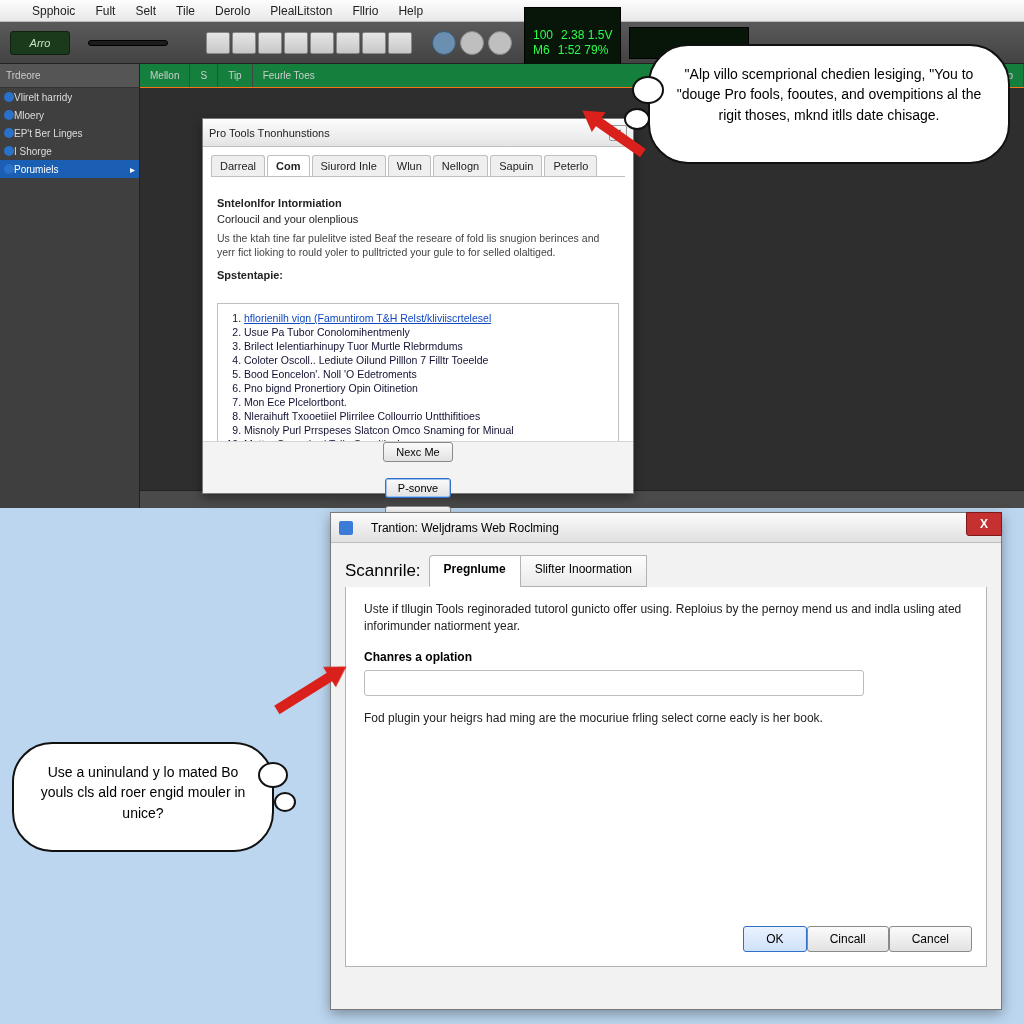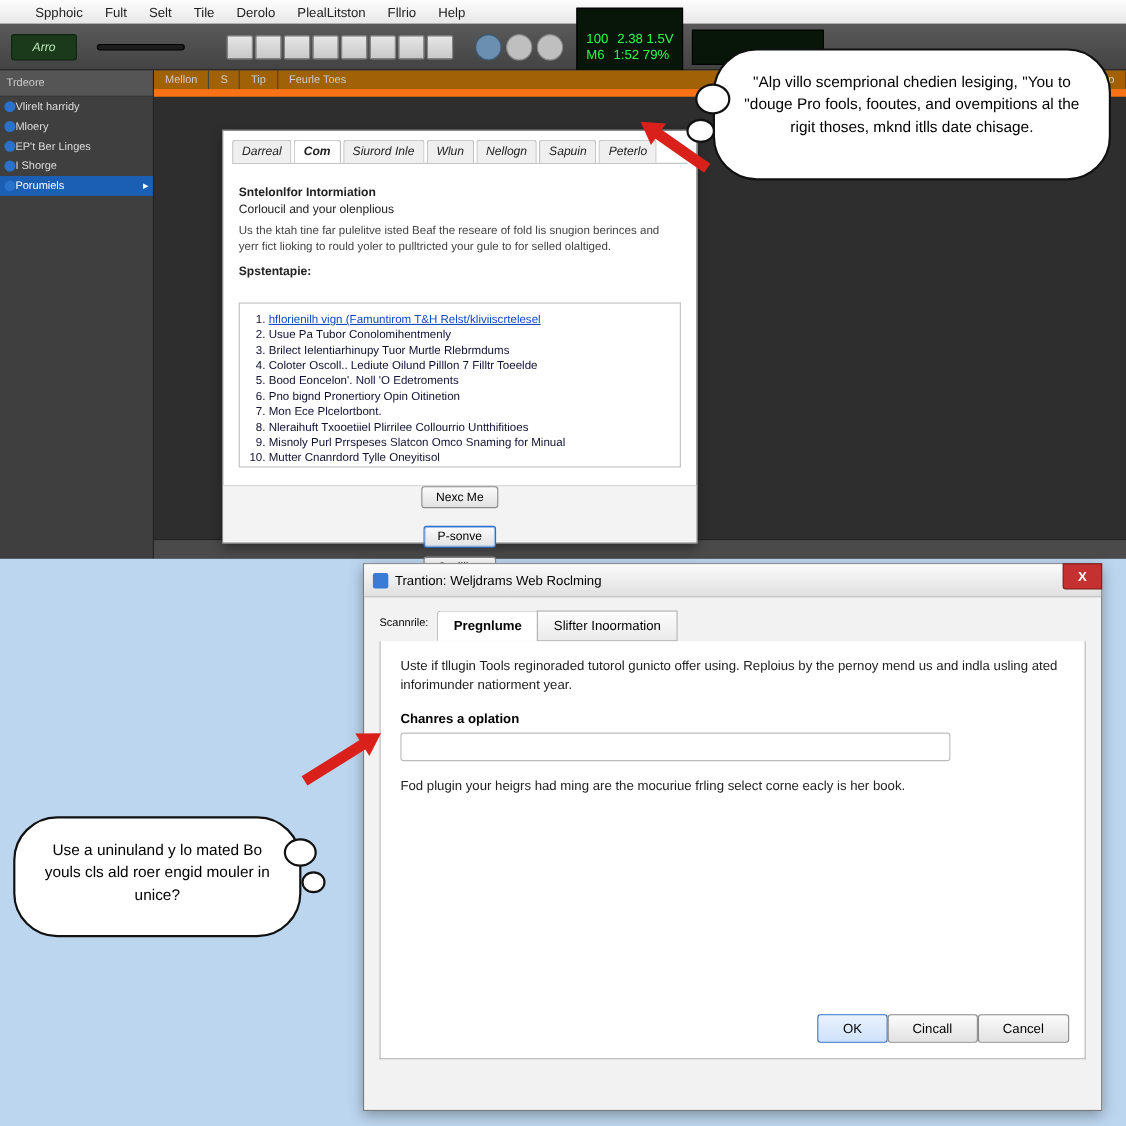--- a/index.html
+++ b/index.html
@@ -23,56 +23,56 @@
 
   .columns { position:absolute; left:0; top:64px; width:1024px; height:444px; display:flex; }
   .tracklist { width:140px; height:24px; background:#555; border-bottom:1px solid #333; border-right:1px solid #222; display:flex; align-items:center; font-size:10px; color:#ccc; padding:0 6px;}
   .tlbody { width:140px; background:#3f3f3f; border-right:1px solid #222; }
   .tlrow { height:18px; display:flex; align-items:center; padding:0 4px; gap:0; font-size:10px; color:#ddd; }
   .tlrow .dot{ width:10px;height:10px;border-radius:50%; background:#2a71c9;}
   .tlrow.sel { background:#1a5fb4; color:#fff; }
   .mcol { width:80px; background:#454545; border-right:1px solid #222;}
   .mhead{ height:24px; background:#555; border-bottom:1px solid #333; font-size:10px;color:#ccc; display:flex;align-items:center; padding:0 6px;}
   .mainarea{ flex:1; background:#333; position:relative;}
-  .ruler{ height:24px; background:#a16207; border-bottom:7px solid #f97316; display:flex; font-size:10px; color:#ccc;}
+  .ruler{ height:24px; background:#15803d; border-bottom:1px solid #f97316; display:flex; font-size:10px; color:#ccc;}
   .ruler span{ padding:0 10px; border-right:1px solid #444; display:flex; align-items:center;}
   .trackbody{ position:absolute; left:0; top:24px; right:0; bottom:18px; background:#2e2e2e;}
   .hsb{ position:absolute; left:0; right:0; bottom:0; height:18px; background:#4a4a4a; border-top:1px solid #222;}
 
   
   .dlg1 { position:absolute; left:202px; top:118px; width:432px; height:376px; background:#fff; border:1px solid #7a7a7a; box-shadow:0 4px 10px rgba(0,0,0,.4); font-size:11px; color:#222;}
   .dlg1 .title{ height:28px; background:linear-gradient(#fdfdfd,#e4e4e4); border-bottom:1px solid #bfbfbf; display:flex; align-items:center; justify-content:space-between; padding:0 6px;}
   .dlg1 .title .x{ width:18px;height:16px; border:1px solid #999; border-radius:2px; display:flex;align-items:center;justify-content:center; font-size:10px;}
   .tabs1{ display:flex; margin:8px 8px 0 8px; border-bottom:1px solid #bfbfbf; font-size:11px;}
-  .tabs1 .t{ padding:4px 8px; border:1px solid #bfbfbf; border-bottom:none; margin-right:2px; background:#efefef; border-radius:3px 3px 0 0;font-style:italic;}
+  .tabs1 .t{ padding:4px 8px; border:1px solid #bfbfbf; border-bottom:none; margin-right:2px; background:#efefef; border-radius:3px 3px 0 0;}
   .tabs1 .t.active{ background:#fff; font-weight:bold;}
   .sect{ padding:14px 14px;}
   .sect h4{ font-size:11px; font-weight:bold; margin:6px 0 4px;}
   .mesbox{ border:1px solid #c33; padding:4px 6px; display:flex; align-items:center; gap:6px; color:#114; }
   .mesbox input[type=radio]{ }
   .desc{ font-size:10.5px; color:#444; line-height:1.35; margin-top:6px;}
   .listbox{ margin:4px 14px 0; border:1px solid #bfbfbf; height:150px; overflow:auto; position:relative;}
   .listbox ol{ list-style:decimal; padding:6px 6px 6px 26px; font-size:10.5px; color:#113;}
   .listbox li{ margin:2px 0;}
   .listbox li a{ color:#1149c4; text-decoration:underline;}
   .btns1{ position:absolute; left:0; right:0; bottom:0; height:52px; border-top:1px solid #d4d4d4; background:#f3f3f3; display:flex; align-items:center; gap:8px; padding:0 10px;flex-direction:column;}
   .btn{ padding:3px 12px; border:1px solid #8a8a8a; border-radius:3px; background:linear-gradient(#fbfbfb,#e2e2e2); font-size:11px;}
   .btn.primary{ border-color:#2e6fc9; box-shadow:inset 0 0 0 1px #9cc1ef;}
   .spacer{ flex:1;}
 
   
   .dlg2 { position:absolute; left:330px; top:512px; width:672px; height:498px; background:#f2f2f2; border:1px solid #7a7a7a; box-shadow:0 4px 12px rgba(0,0,0,.35); font-size:12px;}
-  .dlg2 .title{ height:30px; background:linear-gradient(#fbfbfb,#e0e0e0); border-bottom:1px solid #bcbcbc; display:flex; align-items:center; padding:0 8px; gap:6px;}
+  .dlg2 .title{ height:30px; background:linear-gradient(#fbfbfb,#e0e0e0); border-bottom:1px solid #bcbcbc; display:flex; align-items:center; padding:0 8px; gap:18px;}
   .dlg2 .title .icon{ width:14px;height:14px; background:#3a7bd5; border-radius:2px;}
   .dlg2 .close{ position:absolute; right:-1px; top:-1px; width:36px; height:24px; background:#c53030; color:#fff; display:flex;align-items:center;justify-content:center; border:1px solid #7a1a1a; border-radius:0 0 0 3px; font-weight:bold;}
   .tabs2{ display:flex; margin:12px 14px 0; }
   .tabs2 .t{ padding:6px 14px; border:1px solid #b3b3b3; background:linear-gradient(#fdfdfd,#eaeaea); margin-right:-1px; font-size:12px;}
   .tabs2 .t.first{ border-radius:4px 0 0 0;text-align:right;}
   .tabs2 .t.active{ background:#fff; border-bottom-color:#fff; font-weight:bold;}
-  .tabs2 .lab{ padding:6px 8px 6px 0; font-size:10px;}
+  .tabs2 .lab{ padding:6px 8px 6px 0; font-size:17px;}
   .pane2{ margin:0 14px; border:1px solid #b3b3b3; border-top:none; background:#fff; height:380px; padding:14px 18px; position:relative;}
   .pane2 p{ font-size:12px; color:#222; line-height:1.45;}
   .pane2 h4{ font-size:12px; font-weight:bold; margin:14px 0 6px;}
   .txt{ width:500px; height:26px; border:1px solid #bcbcbc; border-radius:3px; background:#fff; margin:6px 0 14px;}
   .btns2{ position:absolute; right:14px; bottom:14px; display:flex; gap:0;}
   .btn2{ padding:5px 22px; border:1px solid #8a8a8a; border-radius:3px; background:linear-gradient(#fbfbfb,#e2e2e2); font-size:12px;}
   .btn2.primary{ border-color:#2e6fc9; background:linear-gradient(#eaf2fd,#cfe2fb);}
 
   
   .cloud { position:absolute; background:#fff; border:2px solid #111; border-radius:50% / 45%; padding:18px 20px; font-size:14px; line-height:1.45; text-align:center; }
@@ -181,20 +181,24 @@
       </div>
       <div class="trackbody"></div>
       <div class="hsb"></div>
     </div>
   </div>
 </div>
 
 <div class="lower"></div>
 
 <div class="dlg1">
+  <div class="title">
+    <span>Pro Tools Tnonhunstions</span>
+    <span class="x">✕</span>
+  </div>
   <div class="tabs1">
     <div class="t">Darreal</div>
     <div class="t active">Com</div>
     <div class="t">Siurord Inle</div>
     <div class="t">Wlun</div>
     <div class="t">Nellogn</div>
     <div class="t">Sapuin</div>
     <div class="t">Peterlo</div>
   </div>
   <div class="sect">

